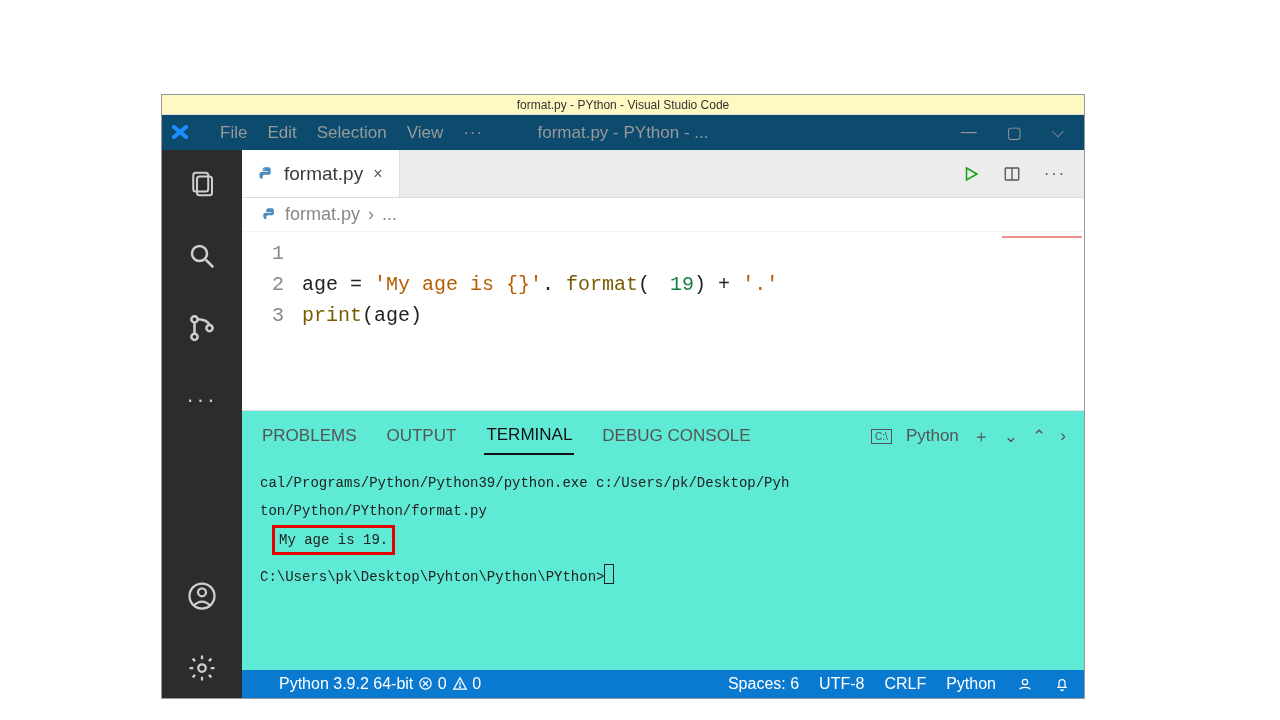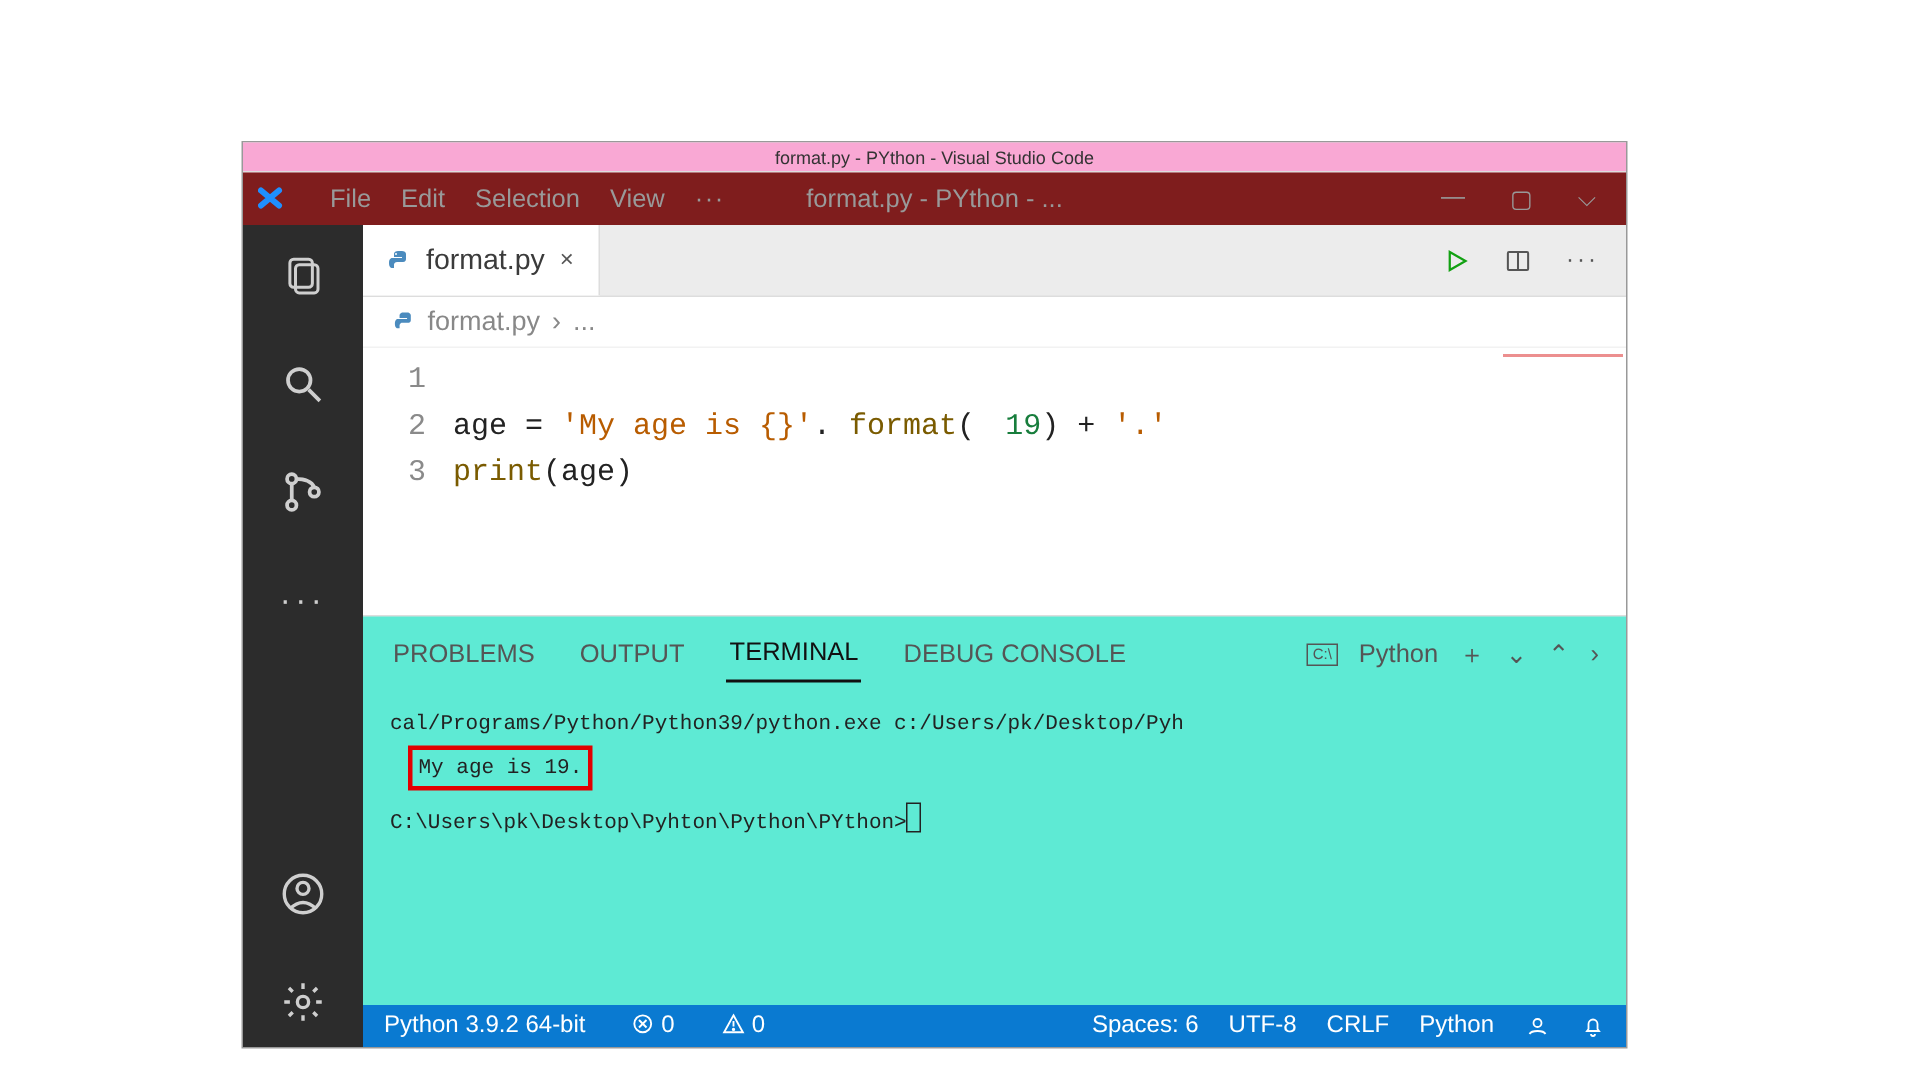--- a/index.html
+++ b/index.html
@@ -20,27 +20,27 @@
     border: 1px solid #999;
     background: #fff;
     display: flex;
     flex-direction: column;
   }
   .outer-title {
     height: 20px;
     text-align: center;
     font-size: 12px;
     color: #333;
-    background: #f9a8d4;
+    background: #fef9c3;
     line-height: 20px;
     border-bottom: 1px solid #ddd;
   }
   .menu-bar {
     height: 35px;
-    background: #7f1d1d;
+    background: #0c4a6e;
     display: flex;
     align-items: center;
     gap: 20px;
     color: #999;
     font-size: 17px;
     padding: 0 8px;
     position: relative;
   }
   .menu-logo {
     width: 30px;
@@ -176,21 +176,21 @@
   }
   .status-bar {
     height: 28px;
     background: #0a7ad1;
     color: #fff;
     display:flex; align-items:center;
     font-size: 16px;
     padding: 0 14px;
     gap: 16px;
   }
-  .status-left { display:flex; align-items:center; gap:31px;}
+  .status-left { display:flex; align-items:center; gap:5px;margin-left:23px;}
   .status-right { margin-left:auto; display:flex; align-items:center; gap:20px;}
   svg { display:block; }
 </style>
 </head>
 <body>
 
 <div class="frame">
 
   <div class="outer-title">format.py - PYthon - Visual Studio Code</div>
 
@@ -317,20 +317,21 @@
             <span style="border:1px solid #555;font-size:10px;padding:1px 3px;">C:\</span>
             <span>Python</span>
             <span>＋</span>
             <span>⌄</span>
             <span>⌃</span>
             <span>›</span>
           </div>
         </div>
         <div class="terminal-body">
           <div>cal/Programs/Python/Python39/python.exe c:/Users/pk/Desktop/Pyh</div>
+          <div>ton/Python/PYthon/format.py</div>
           <div><span class="hl-red">My age is 19.</span></div>
           <div style="height:8px"></div>
           <div><span>C:\Users\pk\Desktop\Pyhton\Python\PYthon&gt;</span><span class="prompt-cursor"></span></div>
         </div>
       </div>
 
       <div class="status-bar">
         <div class="status-left">
           <span>Python 3.9.2 64-bit</span>
           <span>

